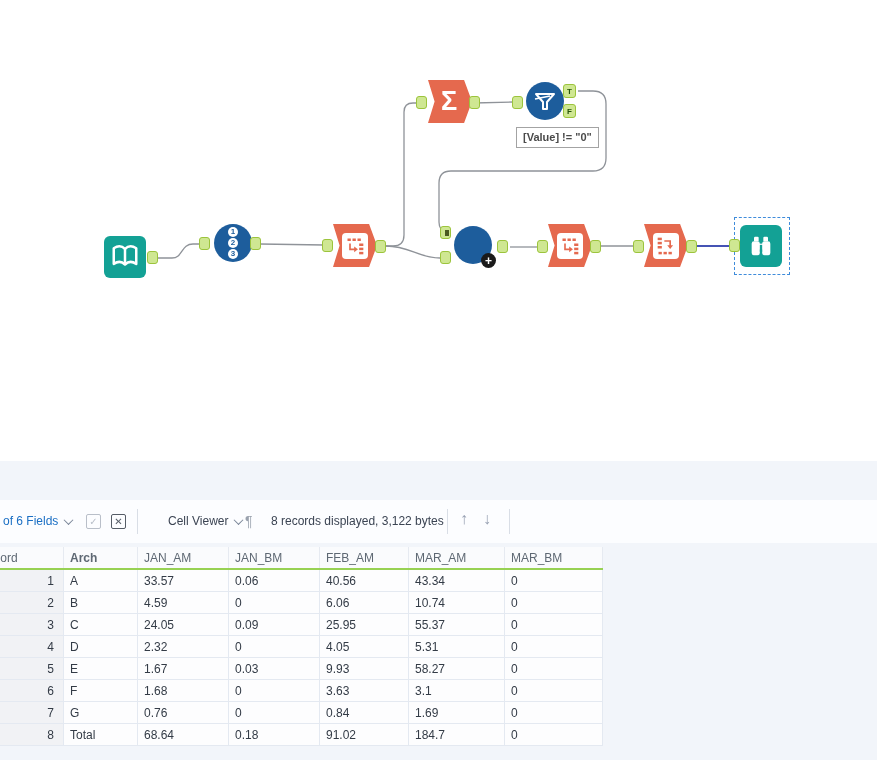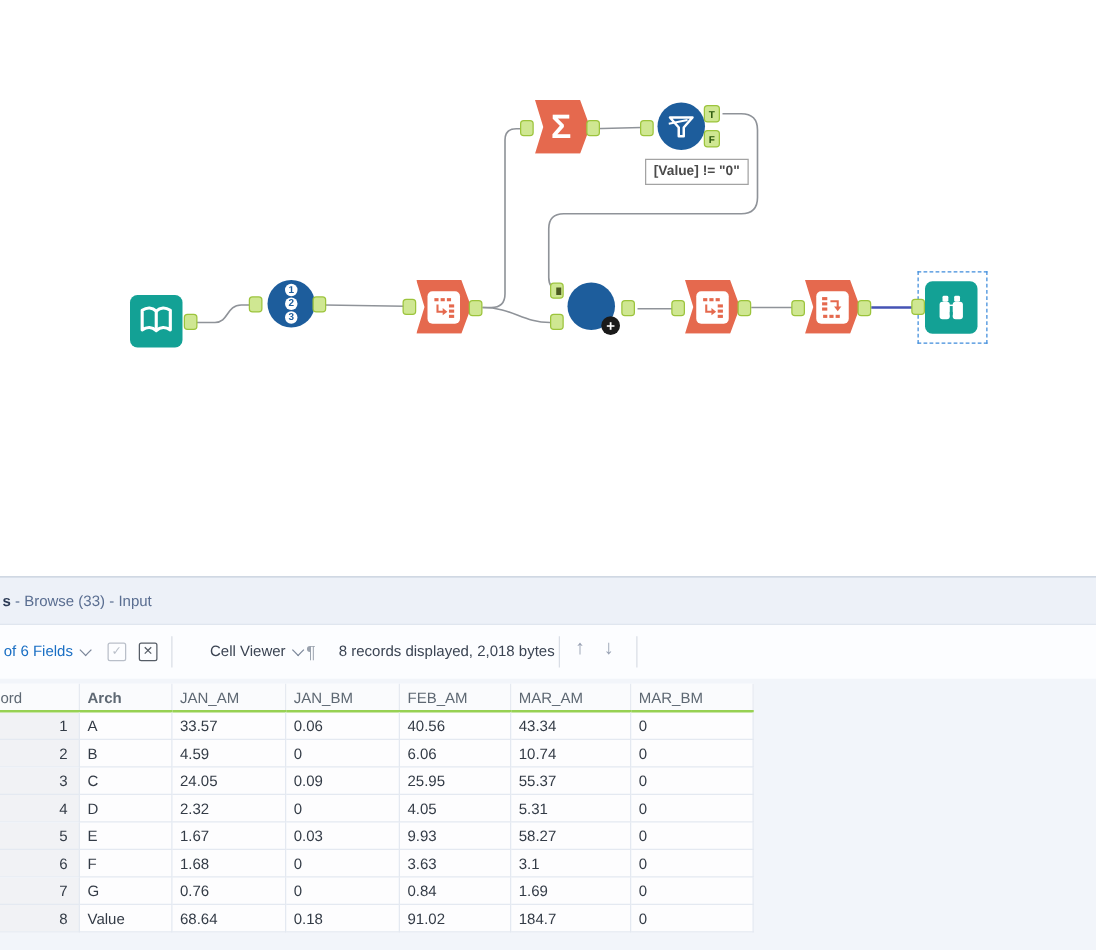--- a/index.html
+++ b/index.html
@@ -186,36 +186,33 @@
         <rect x="13" y="8" width="7" height="12" rx="2"></rect>
         <rect x="10" y="10" width="4" height="5"></rect>
       </g>
       <rect x="11" y="11" width="2" height="6" fill="#13a195"></rect>
     </svg>
   </div>
   <div class="anchor" style="left:729px;top:239px"></div>
 </div>
 
 <div class="results">
-  <div class="res-tabbar">
-    <span><b>s</b><span> - Browse (33) - Input</span></span>
-  </div>
 
   <div class="res-toolbar">
     <span class="tb-item blue-link" style="left:-7px;top:14px">
       <span>6 of 6 Fields</span><span class="chev"></span>
     </span>
     <span class="icon-box cb" style="left:86px;top:14px">✓</span>
     <span class="icon-box xb" style="left:111px;top:14px">✕</span>
     <span class="vsep" style="left:137px"></span>
     <span class="tb-item" style="left:168px;top:14px">
       <span>Cell Viewer</span><span class="chev"></span>
     </span>
     <span class="tb-item pilcrow" style="left:245px;top:13px">¶</span>
-    <span class="tb-item" style="left:271px;top:14px">8 records displayed, 2,018 bytes</span>
+    <span class="tb-item" style="left:271px;top:14px">8 records displayed, 3,122 bytes</span>
     <span class="vsep" style="left:447px"></span>
     <span class="tb-item arrow" style="left:460px;top:10px">↑</span>
     <span class="tb-item arrow" style="left:483px;top:10px">↓</span>
     <span class="vsep" style="left:509px"></span>
   </div>
 
   <div class="grid-wrap">
     <table class="grid">
       <thead>
           <tr>
@@ -287,21 +284,21 @@
             <td class="recnum">7</td>
             <td>G</td>
             <td>0.76</td>
             <td>0</td>
             <td>0.84</td>
             <td>1.69</td>
             <td>0</td>
           </tr>
           <tr>
             <td class="recnum">8</td>
-            <td>Value</td>
+            <td>Total</td>
             <td>68.64</td>
             <td>0.18</td>
             <td>91.02</td>
             <td>184.7</td>
             <td>0</td>
           </tr>
         </tbody>
     </table>
   </div>
 </div>

